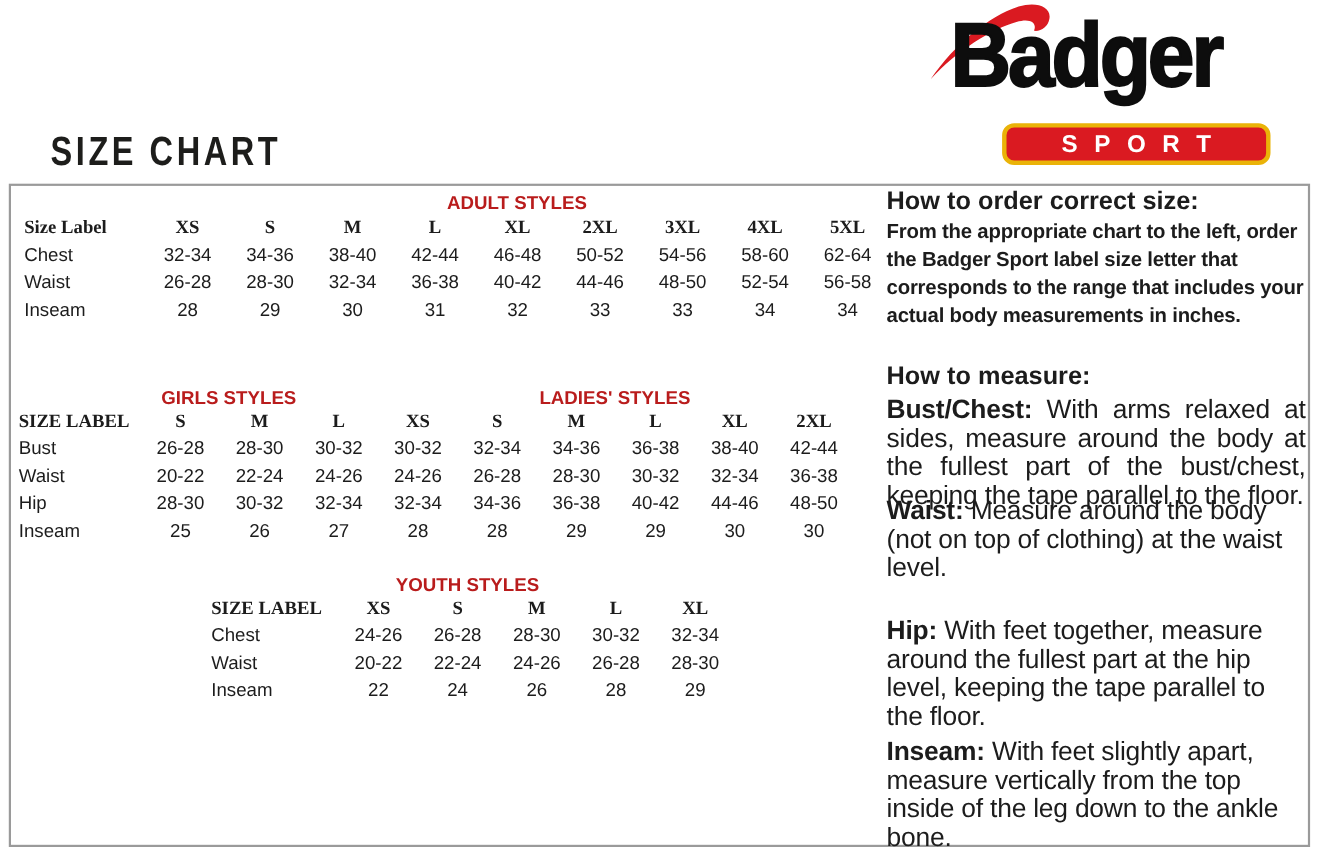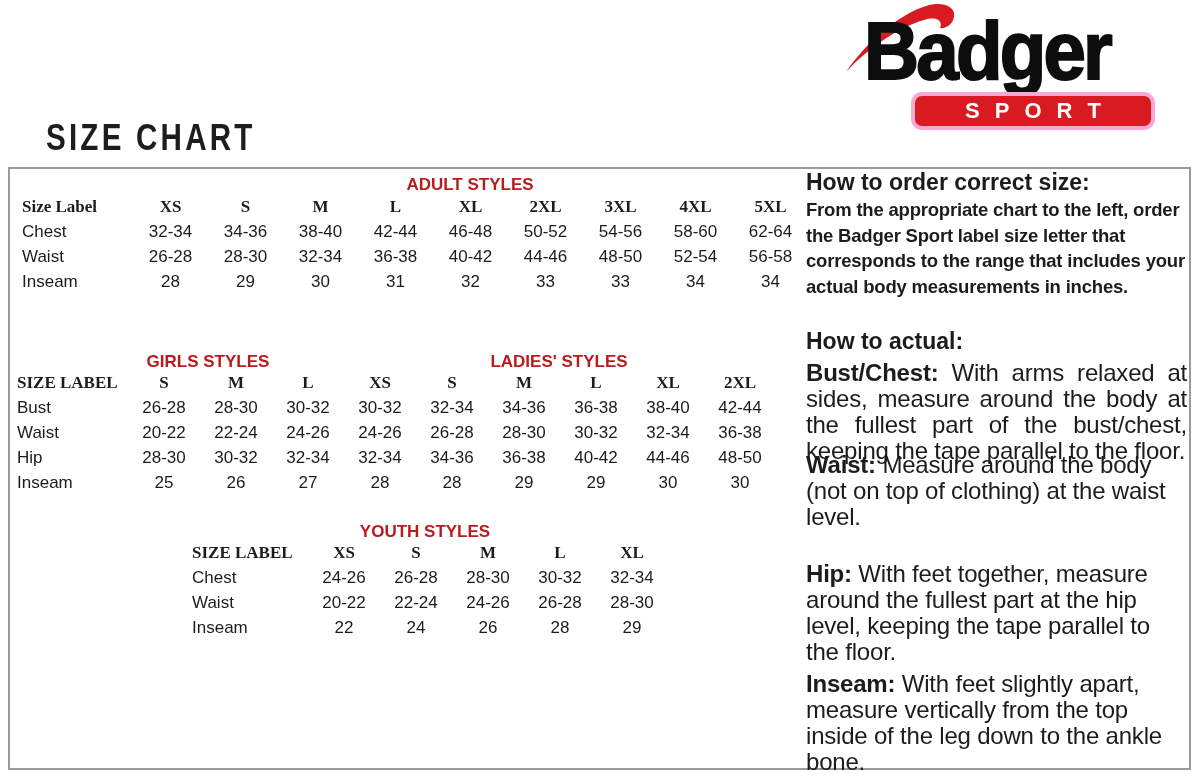--- a/index.html
+++ b/index.html
@@ -9,22 +9,22 @@
   
   .logo { position:absolute; left:856px; top:2px; width:338px; height:148px; }
   .swoosh { position:absolute; left:-12px; top:0px; width:120px; height:72px; }
   .badger-text {
     position:absolute; left:8px; top:8px;
     font-size:82px; font-weight:bold; letter-spacing:-3px; color:#0d0d0d;
     transform:scaleX(0.93); transform-origin:left top; line-height:1;
     -webkit-text-stroke:2px #0d0d0d;
   }
   .sport-badge {
-    position:absolute; left:55px; top:90px; width:244px; height:38px;
-    background:#da1a21; border:4px solid #f9a8d4; border-radius:11px;
+    position:absolute; left:55px; top:110px; width:244px; height:38px;
+    background:#da1a21; border:4px solid #eab308; border-radius:11px;
     display:flex; align-items:center; justify-content:center;
   }
   .sport-badge span {
     color:#ffffff; font-weight:bold; font-size:22px;
     letter-spacing:15px; padding-left:15px; line-height:1;
   }
 
   
   .page-title {
     position:absolute; left:46px; top:119px;
@@ -213,21 +213,21 @@
     <div class="cell label-col row-label">Inseam</div>
     <div class="cell">22</div>
     <div class="cell">24</div>
     <div class="cell">26</div>
     <div class="cell">28</div>
     <div class="cell">29</div>
   </div>
 
 <div id="order-heading" class="instr instr-heading">How to order correct size:</div>
 <div id="order-text" class="instr instr-body bold">From the appropriate chart to the left, order the Badger Sport label size letter that corresponds to the range that includes your actual body measurements in inches.</div>
-<div id="measure-heading" class="instr instr-heading">How to actual:</div>
+<div id="measure-heading" class="instr instr-heading">How to measure:</div>
 
 <div id="item-bust" class="instr measure-item justify">
   <span class="term">Bust/Chest:</span>
   <span>With arms relaxed at sides, measure around the body at the fullest part of the bust/chest, keeping the tape parallel to the floor.</span>
 </div>
 <div id="item-waist" class="instr measure-item">
   <span class="term">Waist:</span>
   <span>Measure around the body (not on top of clothing) at the waist level.</span>
 </div>
 <div id="item-hip" class="instr measure-item">

